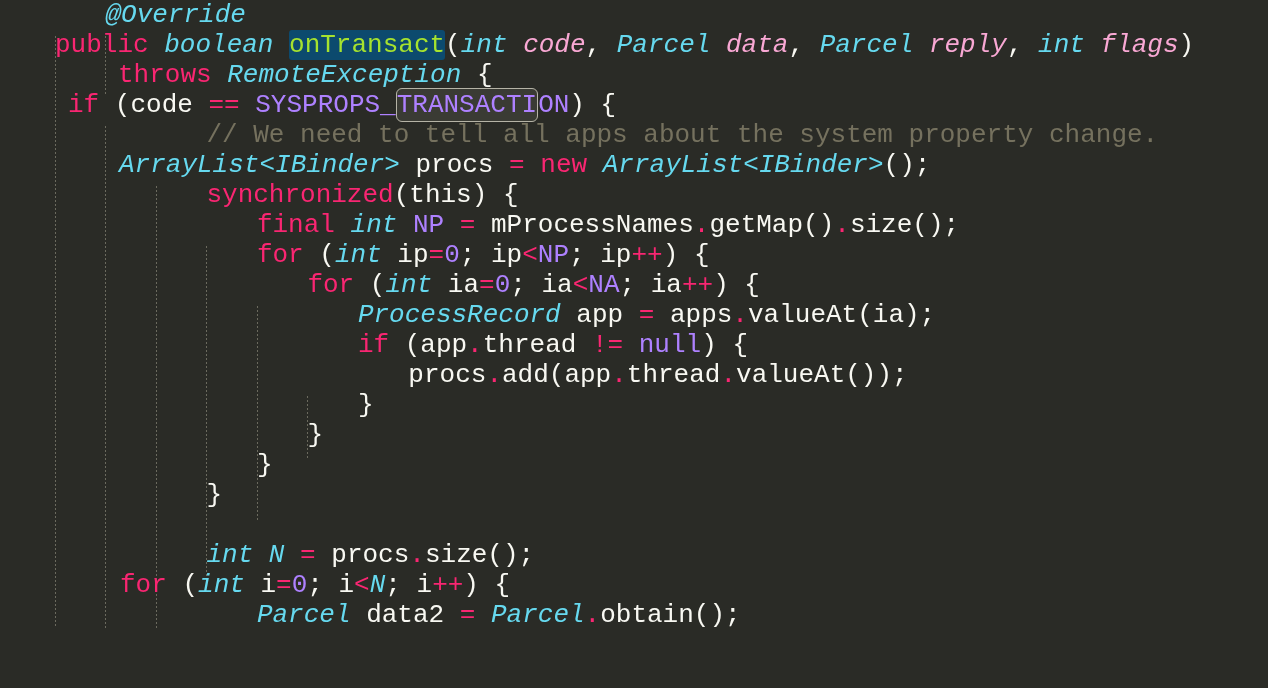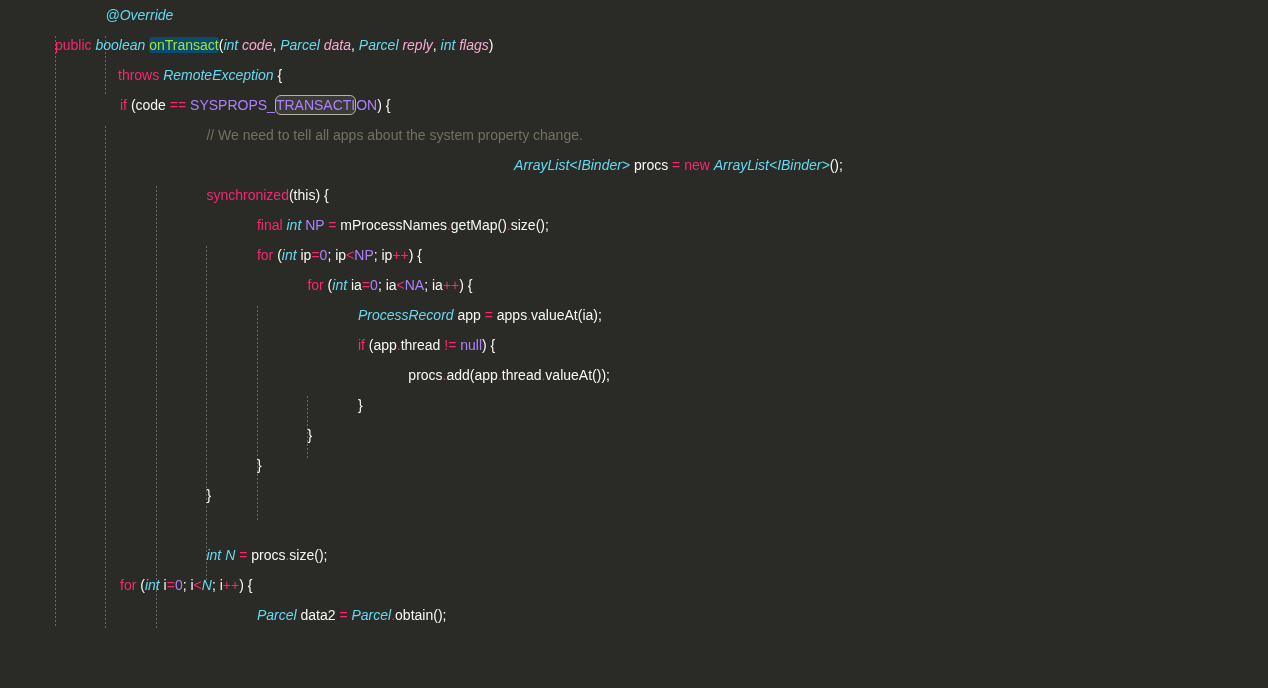--- a/index.html
+++ b/index.html
@@ -6,22 +6,22 @@
     margin: 0;
     padding: 0;
     background: #2a2b26;
   }
   #editor {
     position: relative;
     width: 1268px;
     height: 628px;
     background: #2a2b26;
     overflow: hidden;
-    font-family: Liberation Sans, sans-serif;
-    font-size: 14px;
+    font-family: Liberation Mono, monospace;
+    font-size: 26px;
     line-height: 30px;
     -webkit-font-smoothing: antialiased;
   }
   #guides {
     position: absolute;
     top: 0; left: 0;
     width: 100%;
     height: 100%;
     pointer-events: none;
     z-index: 1;
@@ -78,23 +78,23 @@
       <div class="guide" style="left: 155.96px; top: 186px; height: 502px;"></div>
       <div class="guide" style="left: 206.44px; top: 246px; height: 334px;"></div>
       <div class="guide" style="left: 206.44px; top: 636px; height: 52px;"></div>
       <div class="guide" style="left: 256.92px; top: 306px; height: 214px;"></div>
       <div class="guide" style="left: 307.4px; top: 396px; height: 64px;"></div>
     </div>
   <div id="code">
       <div class="line" style="padding-left: 105.48px;"><span class="ann">@Override</span></div>
       <div class="line" style="padding-left: 55px;"><span class="kw">public</span><span class="pln"> </span><span class="type">boolean</span><span class="pln"> </span><span class="fn fn-hl">onTransact</span><span class="pln">(</span><span class="type">int</span><span class="pln"> </span><span class="param">code</span><span class="pln">, </span><span class="type">Parcel</span><span class="pln"> </span><span class="param">data</span><span class="pln">, </span><span class="type">Parcel</span><span class="pln"> </span><span class="param">reply</span><span class="pln">, </span><span class="type">int</span><span class="pln"> </span><span class="param">flags</span><span class="pln">)</span></div>
       <div class="line" style="padding-left: 118px;"><span class="kw">throws</span><span class="pln"> </span><span class="type">RemoteException</span><span class="pln"> {</span></div>
-      <div class="line" style="padding-left: 120px;"><span class="kw">if</span><span class="pln"> (code </span><span class="op">==</span><span class="pln"> </span><span class="const">SYSPROPS_</span><span class="const sel-box">TRANSACTI</span><span class="const">ON</span><span class="pln">) {</span></div>
+      <div class="line" style="padding-left: 68px;"><span class="kw">if</span><span class="pln"> (code </span><span class="op">==</span><span class="pln"> </span><span class="const">SYSPROPS_</span><span class="const sel-box">TRANSACTI</span><span class="const">ON</span><span class="pln">) {</span></div>
       <div class="line" style="padding-left: 206.44px;"><span class="cmt">// We need to tell all apps about the system property change.</span></div>
-      <div class="line" style="padding-left: 89px; text-align: center;"><span class="type">ArrayList&lt;IBinder&gt;</span><span class="pln"> procs </span><span class="op">=</span><span class="pln"> </span><span class="kw">new</span><span class="pln"> </span><span class="type">ArrayList&lt;IBinder&gt;</span><span class="pln">();</span></div>
+      <div class="line" style="padding-left: 119px;"><span class="type">ArrayList&lt;IBinder&gt;</span><span class="pln"> procs </span><span class="op">=</span><span class="pln"> </span><span class="kw">new</span><span class="pln"> </span><span class="type">ArrayList&lt;IBinder&gt;</span><span class="pln">();</span></div>
       <div class="line" style="padding-left: 206.44px;"><span class="kw">synchronized</span><span class="pln">(this) {</span></div>
       <div class="line" style="padding-left: 256.92px;"><span class="kw">final</span><span class="pln"> </span><span class="type">int</span><span class="pln"> </span><span class="const">NP</span><span class="pln"> </span><span class="op">=</span><span class="pln"> mProcessNames</span><span class="op">.</span><span class="pln">getMap()</span><span class="op">.</span><span class="pln">size();</span></div>
       <div class="line" style="padding-left: 256.92px;"><span class="kw">for</span><span class="pln"> (</span><span class="type">int</span><span class="pln"> ip</span><span class="op">=</span><span class="num">0</span><span class="pln">; ip</span><span class="op">&lt;</span><span class="const">NP</span><span class="pln">; ip</span><span class="op">++</span><span class="pln">) {</span></div>
       <div class="line" style="padding-left: 307.4px;"><span class="kw">for</span><span class="pln"> (</span><span class="type">int</span><span class="pln"> ia</span><span class="op">=</span><span class="num">0</span><span class="pln">; ia</span><span class="op">&lt;</span><span class="const">NA</span><span class="pln">; ia</span><span class="op">++</span><span class="pln">) {</span></div>
       <div class="line" style="padding-left: 357.88px;"><span class="type">ProcessRecord</span><span class="pln"> app </span><span class="op">=</span><span class="pln"> apps</span><span class="op">.</span><span class="pln">valueAt(ia);</span></div>
       <div class="line" style="padding-left: 357.88px;"><span class="kw">if</span><span class="pln"> (app</span><span class="op">.</span><span class="pln">thread </span><span class="op">!=</span><span class="pln"> </span><span class="const">null</span><span class="pln">) {</span></div>
       <div class="line" style="padding-left: 408.36px;"><span class="pln">procs</span><span class="op">.</span><span class="pln">add(app</span><span class="op">.</span><span class="pln">thread</span><span class="op">.</span><span class="pln">valueAt());</span></div>
       <div class="line" style="padding-left: 357.88px;"><span class="pln">}</span></div>
       <div class="line" style="padding-left: 307.4px;"><span class="pln">}</span></div>
       <div class="line" style="padding-left: 256.92px;"><span class="pln">}</span></div>

